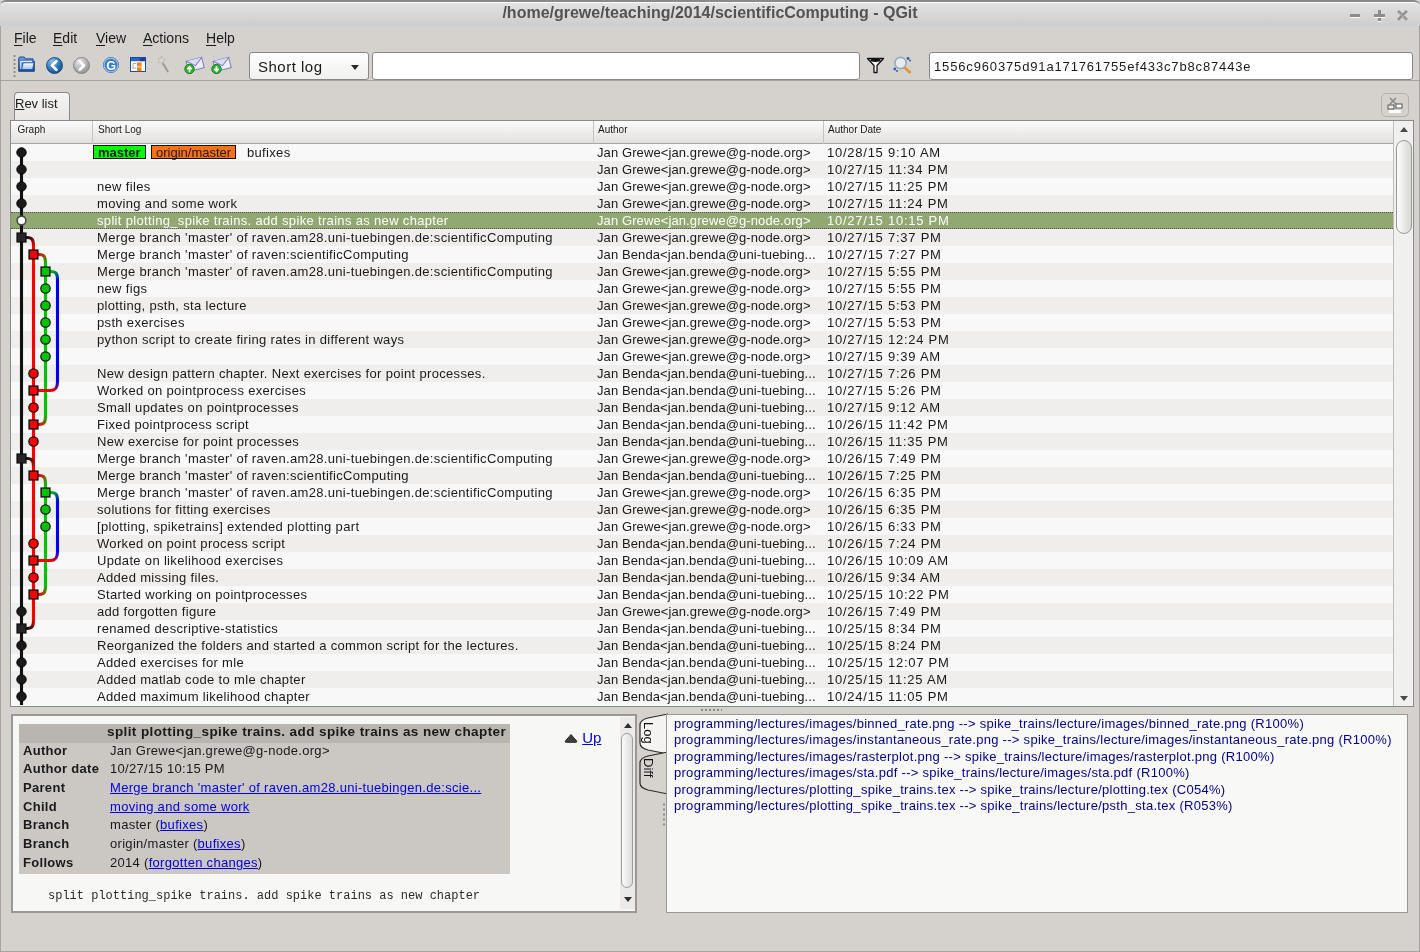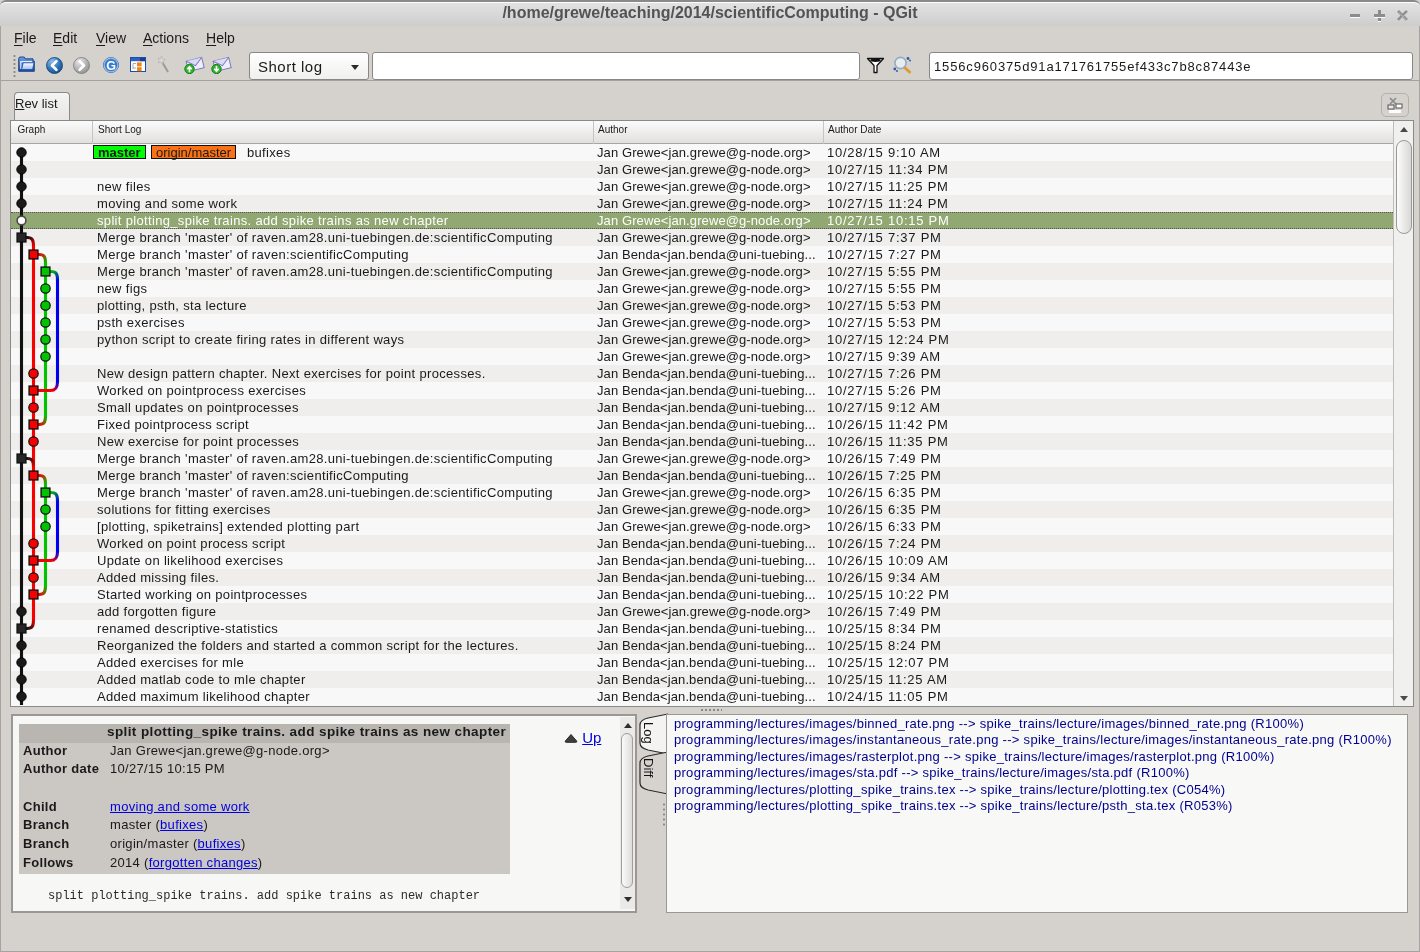--- a/index.html
+++ b/index.html
@@ -511,20 +511,21 @@
   </div>
 </div>
 
 <div id="hsplit"></div>
 
 <div id="bl">
   <div id="infobox">
     <div id="infotitle">split plotting_spike trains. add spike trains as new chapter</div>
     <div class="irow" style="top:18.5px;"><b>Author</b>Jan Grewe&lt;jan.grewe@g-node.org&gt;</div>
     <div class="irow" style="top:37.2px;"><b>Author date</b>10/27/15 10:15 PM</div>
+    <div class="irow" style="top:55.9px;"><b>Parent</b><a>Merge branch 'master' of raven.am28.uni-tuebingen.de:scie...</a></div>
     <div class="irow" style="top:74.6px;"><b>Child</b><a>moving and some work</a></div>
     <div class="irow" style="top:93.3px;"><b>Branch</b>master (<a>bufixes</a>)</div>
     <div class="irow" style="top:112px;"><b>Branch</b>origin/master (<a>bufixes</a>)</div>
     <div class="irow" style="top:130.7px;"><b>Follows</b>2014 (<a>forgotten changes</a>)</div>
   </div>
   <div id="cmsg">split plotting_spike trains. add spike trains as new chapter</div>
   <div id="uplink"><svg width="14" height="9" style="vertical-align:0px;">
         <path d="M7,0.5 L12.6,7 Q13.4,8.3 11.8,8.3 L2.2,8.3 Q0.6,8.3 1.4,7 Z" fill="#3f3f3f" stroke="#2a2a2a"></path>
       </svg> <a>Up</a></div>
   <div id="blsb">

